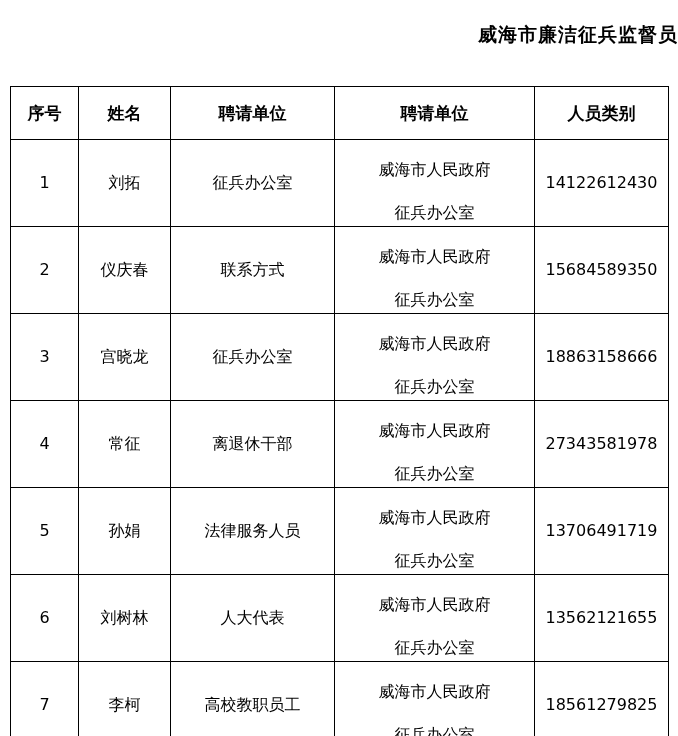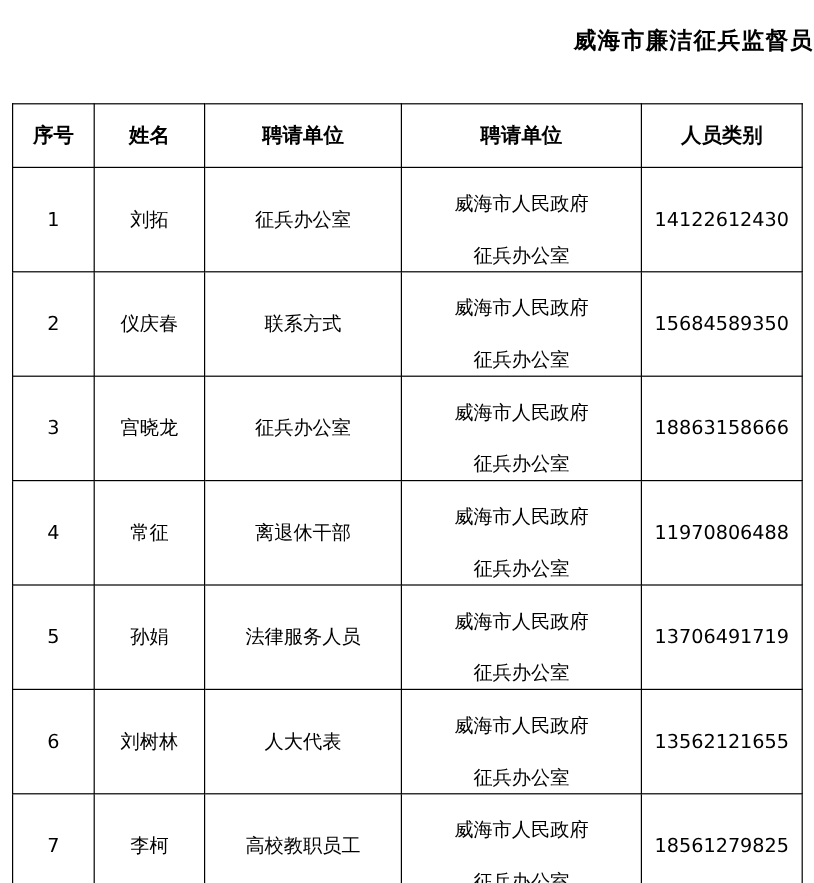--- a/index.html
+++ b/index.html
@@ -134,21 +134,21 @@
         </tr>
 
         <tr>
           <td class="cell-index">4</td>
           <td class="cell-name">常征</td>
           <td class="cell-category">离退休干部</td>
           <td class="cell-unit">
             <span class="unit-line">威海市人民政府</span>
             <span class="unit-line">征兵办公室</span>
           </td>
-          <td class="cell-phone">11970806488</td>
+          <td class="cell-phone">27343581978</td>
         </tr>
 
         <tr>
           <td class="cell-index">5</td>
           <td class="cell-name">孙娟</td>
           <td class="cell-category">法律服务人员</td>
           <td class="cell-unit">
             <span class="unit-line">威海市人民政府</span>
             <span class="unit-line">征兵办公室</span>
           </td>

